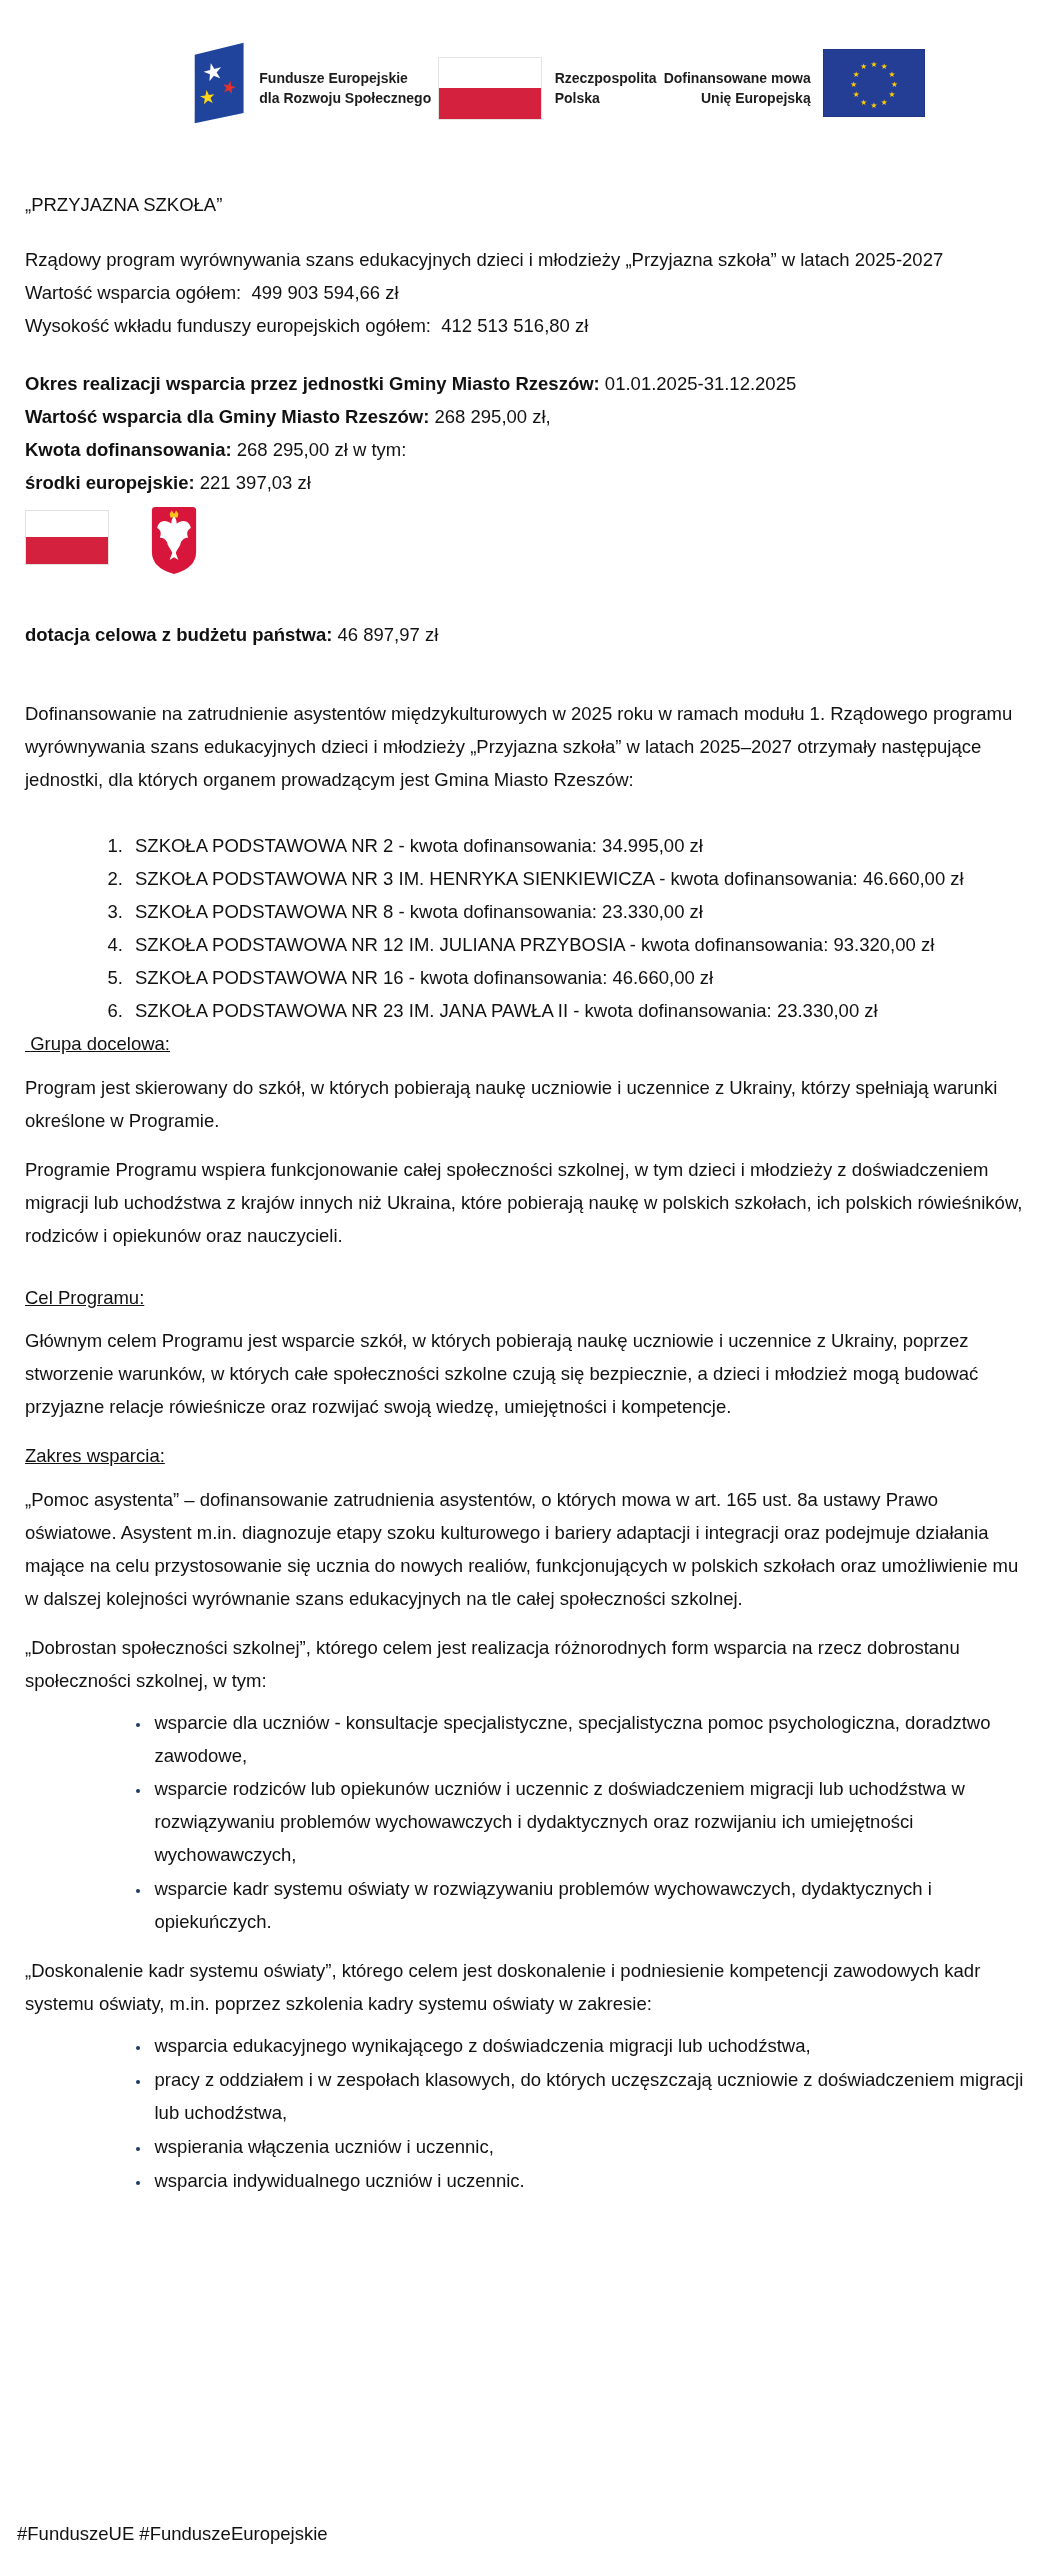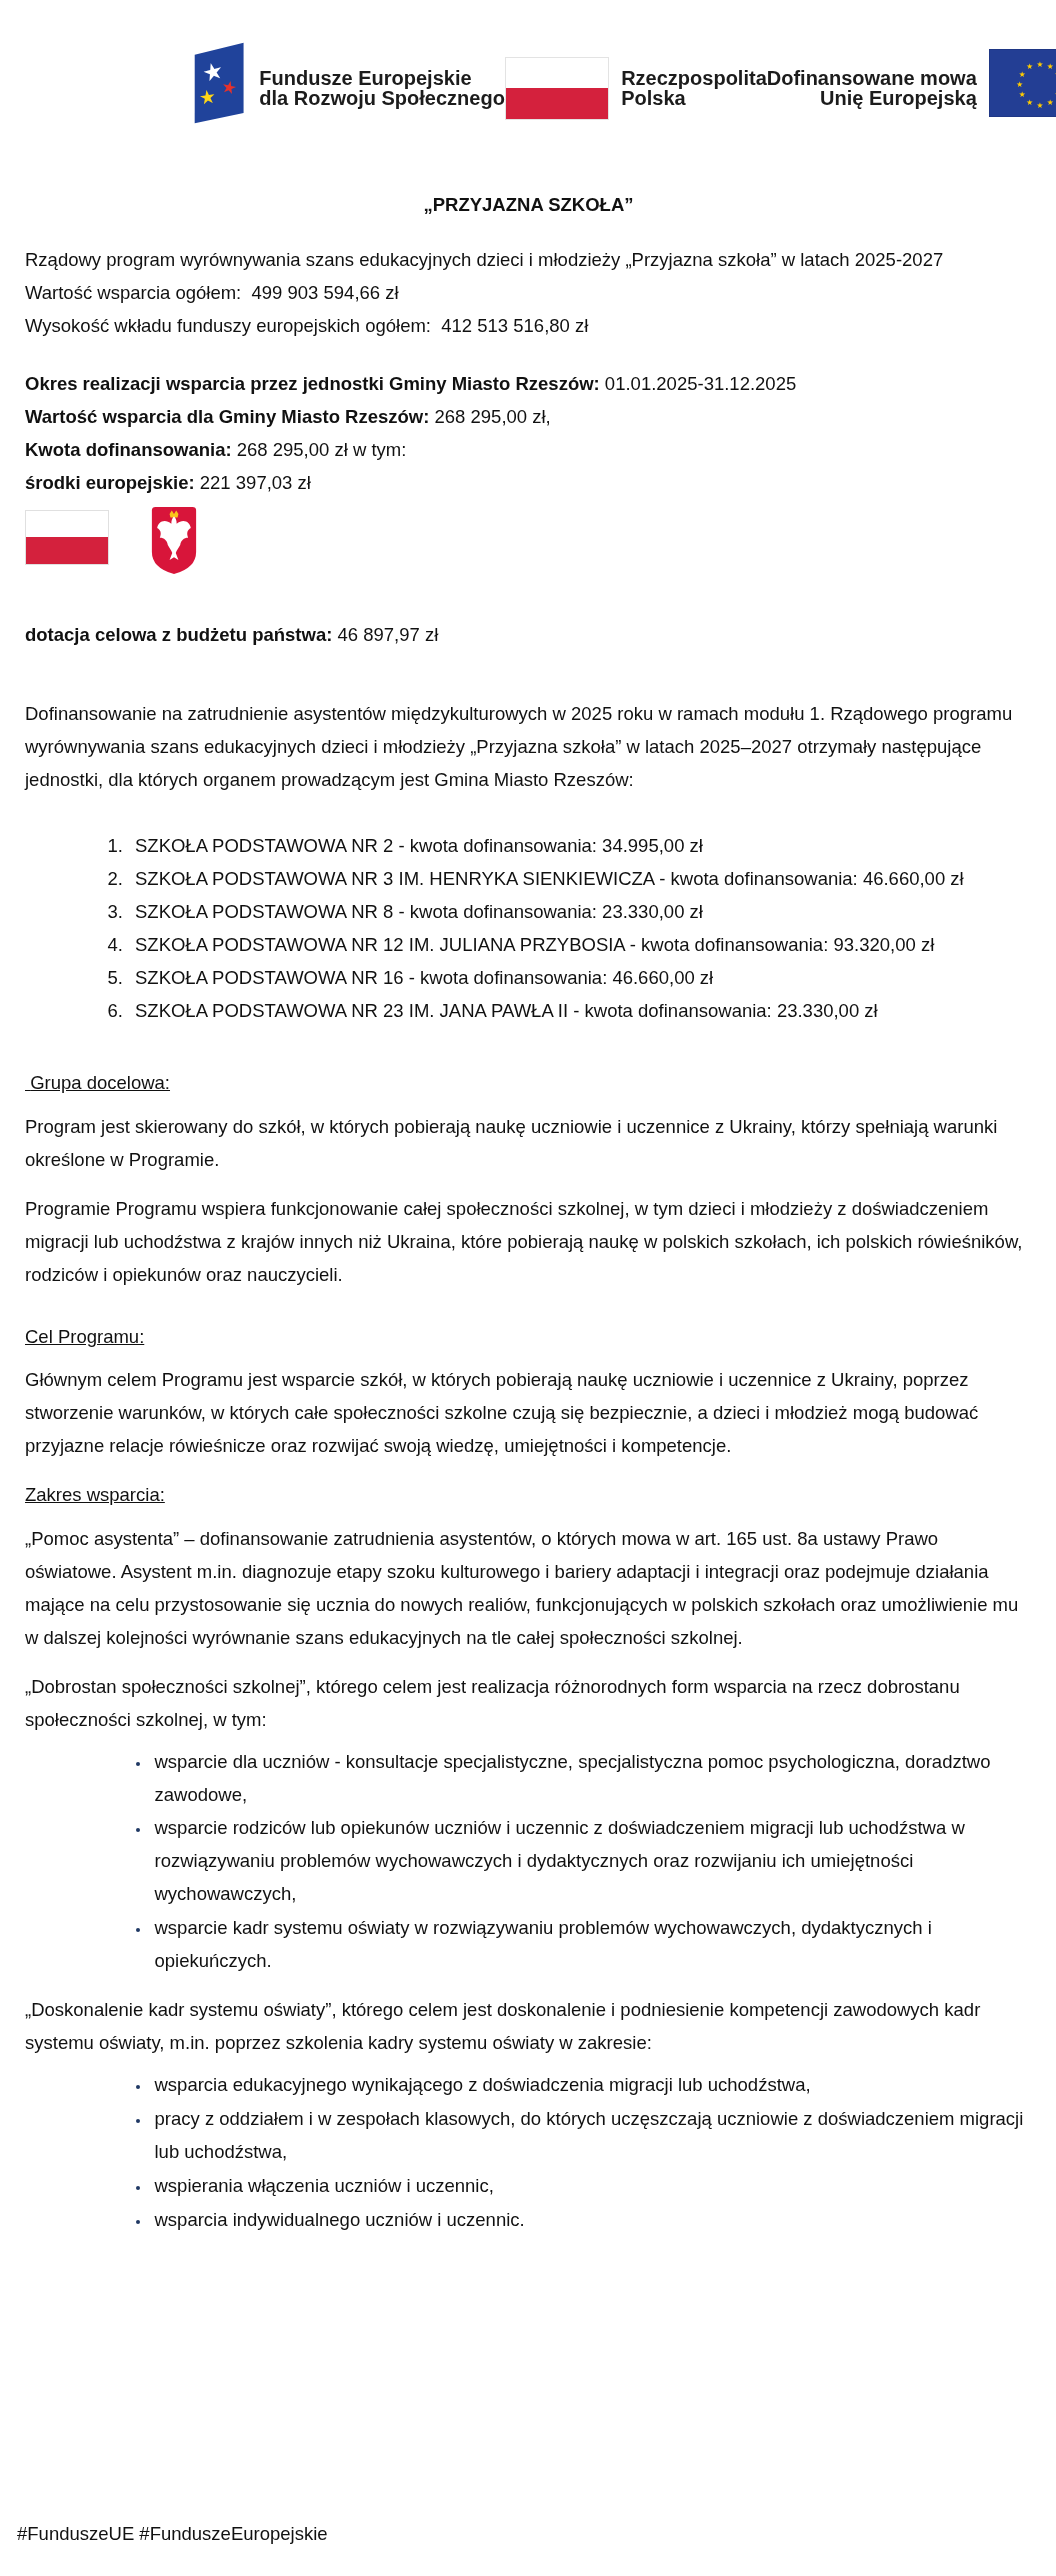--- a/index.html
+++ b/index.html
@@ -12,28 +12,28 @@
   .page{width:1057px;height:2576px;position:relative;box-sizing:border-box;padding:0 25px;}
 
   
   .logos-bar{
     box-sizing:border-box;
     padding:37px 107px 0 162px;
     display:flex;justify-content:space-between;align-items:center;
     height:139px;
   }
   .logo-group{display:flex;align-items:center;gap:12.3px;}
-  .logo-text{font-weight:bold;font-size:20px;line-height:20px;color:#1c1c1c;white-space:nowrap;}
+  .logo-text{font-weight:bold;font-size:14px;line-height:20px;color:#1c1c1c;white-space:nowrap;}
   .logo-text.right{text-align:right;}
   .pl-flag-small{width:104px;height:63px;box-sizing:border-box;border:0.9px solid #e3e3e3;display:block;}
   .pl-flag-small .w{height:50%;background:#ffffff;}
   .pl-flag-small .r{height:50%;background:#d4213d;}
 
   
-  .doc-title{text-align:center;font-weight:bold;margin-top:49px;}
+  .doc-title{font-weight:normal;margin-top:49px;}
   .intro-heading{font-weight:normal;margin:22px 0 0 0;}
   p{margin:0;}
   .prewrap{white-space:pre-wrap;}
   .detail-block{margin-top:25px;}
   .line strong{font-weight:bold;}
   .sect-heading{text-decoration:underline;white-space:pre-wrap;}
 
   
   .flags-row{display:flex;align-items:flex-start;gap:42px;margin-top:7px;height:72px;}
   .pl-flag-mid{width:84px;height:55px;box-sizing:border-box;border:0.9px solid #e0e0e0;margin-top:3.5px;}
@@ -44,21 +44,21 @@
   ol.schools{margin:33px 0 0 0;padding-left:103px;}
   ol.schools li{padding-left:7px;}
   ul.dots{margin:8.8px 0 0 0;padding-left:126px;}
   ul.dots li{padding-left:3.5px;margin-bottom:0.9px;}
   ul.dots li::marker{color:#1f3864;font-size:13.2px;}
 
   .mt12{margin-top:10.6px;}
   .mt18{margin-top:16px;}
   .mt20{margin-top:29px;}
   .mt28{margin-top:40px;}
-  .mt44{margin-top:39px;}
+  .mt44{}
   .mt52{margin-top:46px;}
 
   .footer-tags{position:absolute;left:17px;top:2517px;}
 </style>
 </head>
 <body>
 
 <div class="page">
 
   <div class="logos-bar">

